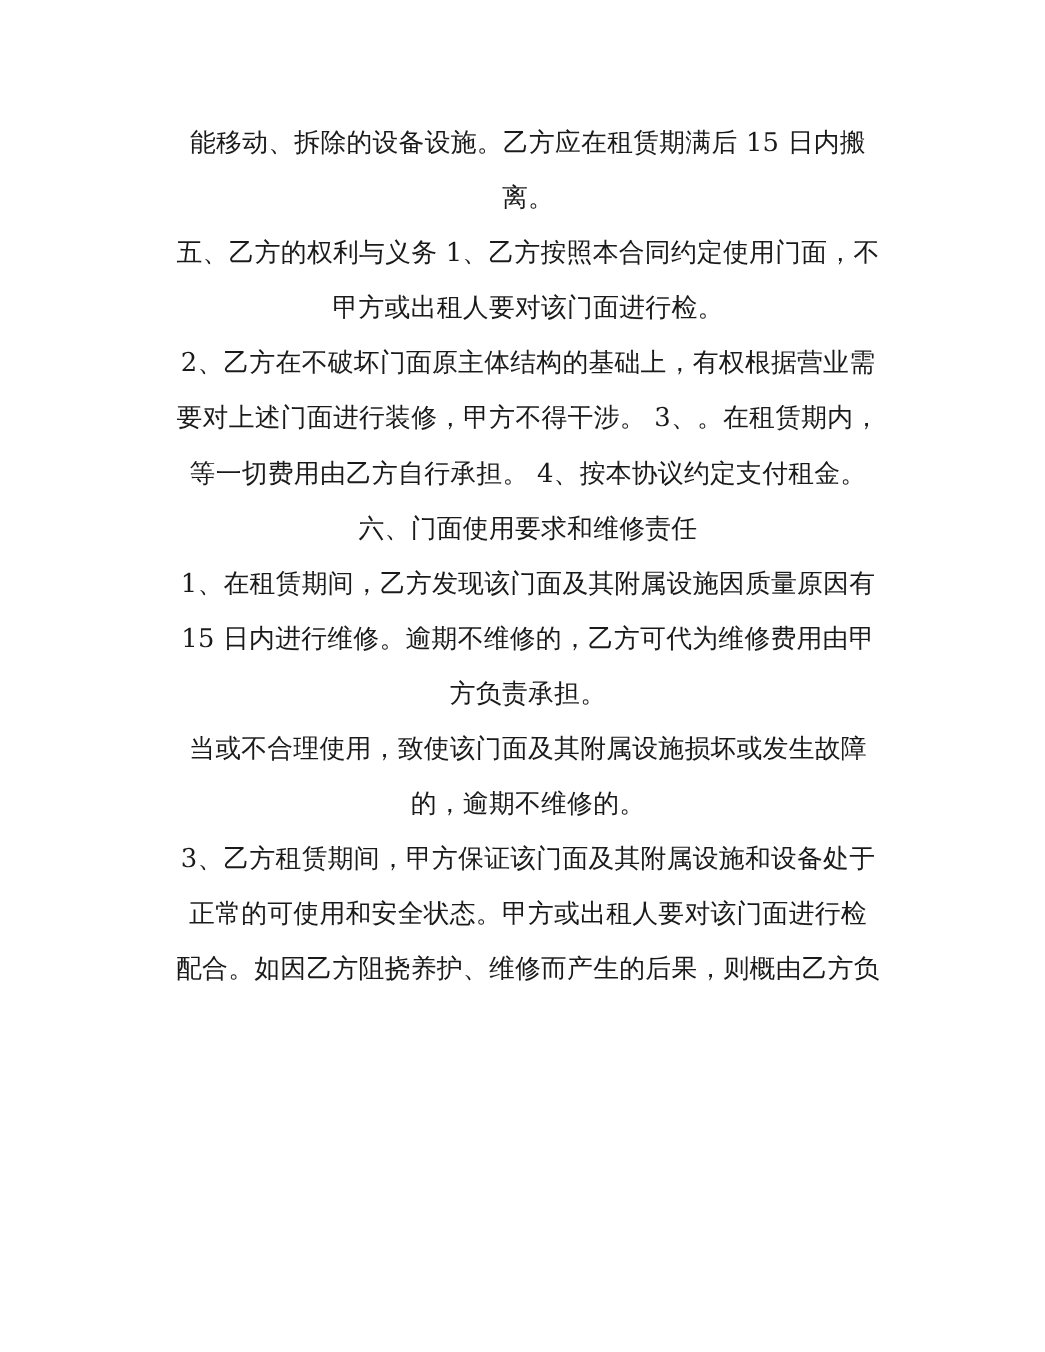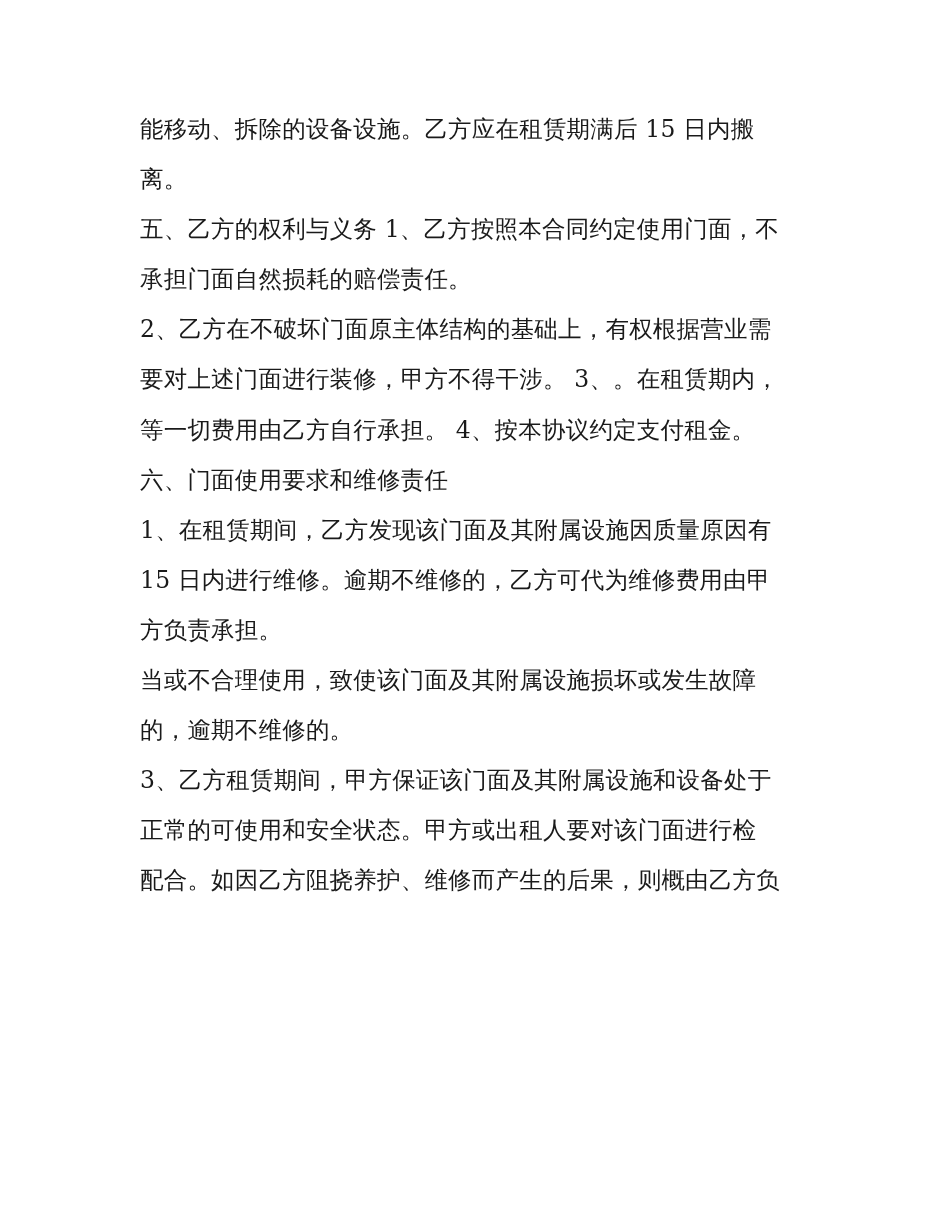--- a/index.html
+++ b/index.html
@@ -13,20 +13,21 @@
       position: relative;
       overflow: hidden;
     }
     .page {
       position: absolute;
       left: 0;
       top: 0;
       width: 826px;
       height: 1229px;
       background: #ffffff;
+      text-align: center;
     }
     .content {
       position: absolute;
       left: 140px;
       top: 104px;
       width: 680px;
     }
     .line {
       height: 50.1px;
       line-height: 50.1px;
@@ -38,21 +39,21 @@
     }
   </style>
 </head>
 <body>
 
 <div class="page">
   <div class="content">
     <div class="line">能移动、拆除的设备设施。乙方应在租赁期满后 15 日内搬</div>
     <div class="line">离。</div>
     <div class="line">五、乙方的权利与义务 1、乙方按照本合同约定使用门面，不</div>
-    <div class="line">承担门面自然损耗的赔偿责任。</div>
+    <div class="line">甲方或出租人要对该门面进行检。</div>
     <div class="line">2、乙方在不破坏门面原主体结构的基础上，有权根据营业需</div>
     <div class="line">要对上述门面进行装修，甲方不得干涉。 3、。在租赁期内，</div>
     <div class="line">等一切费用由乙方自行承担。 4、按本协议约定支付租金。</div>
     <div class="line">六、门面使用要求和维修责任</div>
     <div class="line">1、在租赁期间，乙方发现该门面及其附属设施因质量原因有</div>
     <div class="line">15 日内进行维修。逾期不维修的，乙方可代为维修费用由甲</div>
     <div class="line">方负责承担。</div>
     <div class="line">当或不合理使用，致使该门面及其附属设施损坏或发生故障</div>
     <div class="line">的，逾期不维修的。</div>
     <div class="line">3、乙方租赁期间，甲方保证该门面及其附属设施和设备处于</div>

